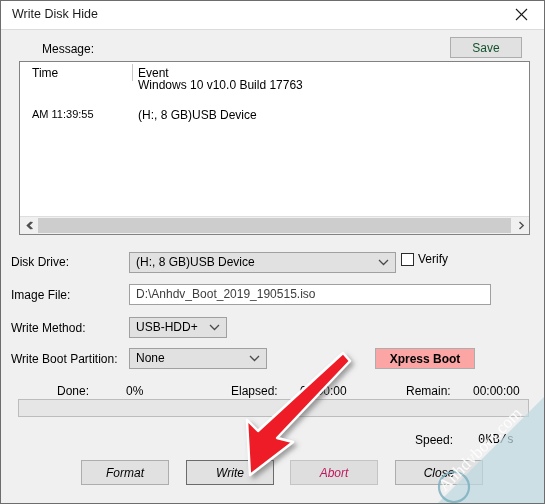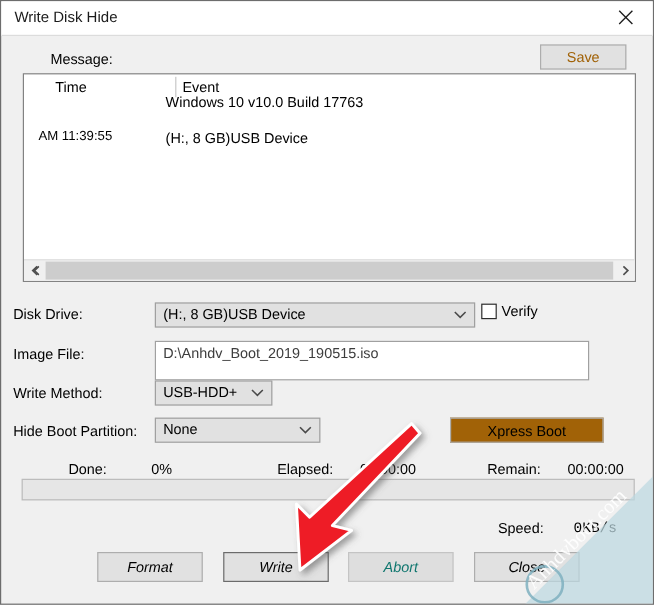--- a/index.html
+++ b/index.html
@@ -65,21 +65,21 @@
   }
   .save-btn {
     position: absolute;
     left: 449px; top: 36px;
     width: 72px;
     height: 21px;
     background: #e1e1e1;
     border: 1px solid #adadad;
     font-family: "Liberation Sans", sans-serif;
     font-size: 12px;
-    color: #a16207;
+    color: #14532d;
     padding: 0;
     display: flex;
     align-items: center;
     justify-content: center;
     box-sizing: border-box;
     cursor: default;
   }
 
   .listbox {
     position: absolute;
@@ -89,21 +89,20 @@
     background: #ffffff;
     border: 1px solid #828282;
     box-sizing: border-box;
     overflow: hidden;
   }
   .list-head {
     position: absolute;
     left: 0; top: 0;
     width: 100%;
     height: 22px;
-    margin-left: 14px;
   }
   .col-time {
     position: absolute;
     left: 12px; top: 4px;
     font-size: 12px;
   }
   .col-event {
     position: absolute;
     left: 118px; top: 4px;
     font-size: 12px;
@@ -223,31 +222,32 @@
     box-sizing: border-box;
   }
   .checkbox-label {
     margin-left: 4px;
     font-size: 12px;
   }
 
   .xpress-btn {
     position: absolute;
     left: 374px; top: 347px;
-    width: 128px;
+    width: 100px;
     height: 21px;
-    background: #a16207;
+    background: #fca5a5;
     border: 1px solid #adadad;
     font-family: "Liberation Sans", sans-serif;
     font-size: 12px;
     display: flex;
     align-items: center;
     justify-content: center;
     box-sizing: border-box;
     cursor: default;
+    font-weight: bold;
   }
 
   
   .stat {
     position: absolute;
     top: 383px;
     font-size: 12px;
     white-space: nowrap;
   }
   .progressbar {
@@ -286,21 +286,21 @@
     align-items: center;
     justify-content: center;
     box-sizing: border-box;
     cursor: default;
     font-style: italic;
   }
   .btm-btn.focused {
     border: 1px solid #6b6b6b;
   }
   .btm-btn.disabled {
-    color: #0f766e;
+    color: #be185d;
     background: #dedede;
     border-color: #c4c4c4;
   }
 
   
   .arrow-layer {
     position: absolute;
     left: 0; top: 0;
     width: 545px; height: 504px;
     pointer-events: none;
@@ -375,35 +375,35 @@
         <polyline points="1,1 5.5,5.5 10,1" fill="none" stroke="#4a4a4a" stroke-width="1.3"></polyline>
       </svg>
     </div>
   </div>
   <div class="checkbox-wrap">
     <span class="checkbox-box"></span>
     <span class="checkbox-label">Verify</span>
   </div>
 
   <div class="fld-label" style="left:10px; top:287px; width:115px;">Image File:</div>
-  <div class="textbox" style="left:128px; top:283px; width:362px; height:33px;">
+  <div class="textbox" style="left:128px; top:283px; width:362px; height:21px;">
     <div class="val">D:\Anhdv_Boot_2019_190515.iso</div>
   </div>
 
   <div class="fld-label" style="left:10px; top:320px; width:115px;">Write Method:</div>
   <div class="combo" style="left:128px; top:316px; width:98px; height:21px;">
     <div class="val">USB-HDD+</div>
     <div class="chev">
       <svg width="11" height="7" viewBox="0 0 11 7" aria-hidden="true">
         <polyline points="1,1 5.5,5.5 10,1" fill="none" stroke="#4a4a4a" stroke-width="1.3"></polyline>
       </svg>
     </div>
   </div>
 
-  <div class="fld-label" style="left:10px; top:351px; width:115px;">Hide Boot Partition:</div>
+  <div class="fld-label" style="left:10px; top:351px; width:115px;">Write Boot Partition:</div>
   <div class="combo" style="left:128px; top:347px; width:138px; height:21px;">
     <div class="val">None</div>
     <div class="chev">
       <svg width="11" height="7" viewBox="0 0 11 7" aria-hidden="true">
         <polyline points="1,1 5.5,5.5 10,1" fill="none" stroke="#4a4a4a" stroke-width="1.3"></polyline>
       </svg>
     </div>
   </div>
   <button class="xpress-btn">Xpress Boot</button>
 

